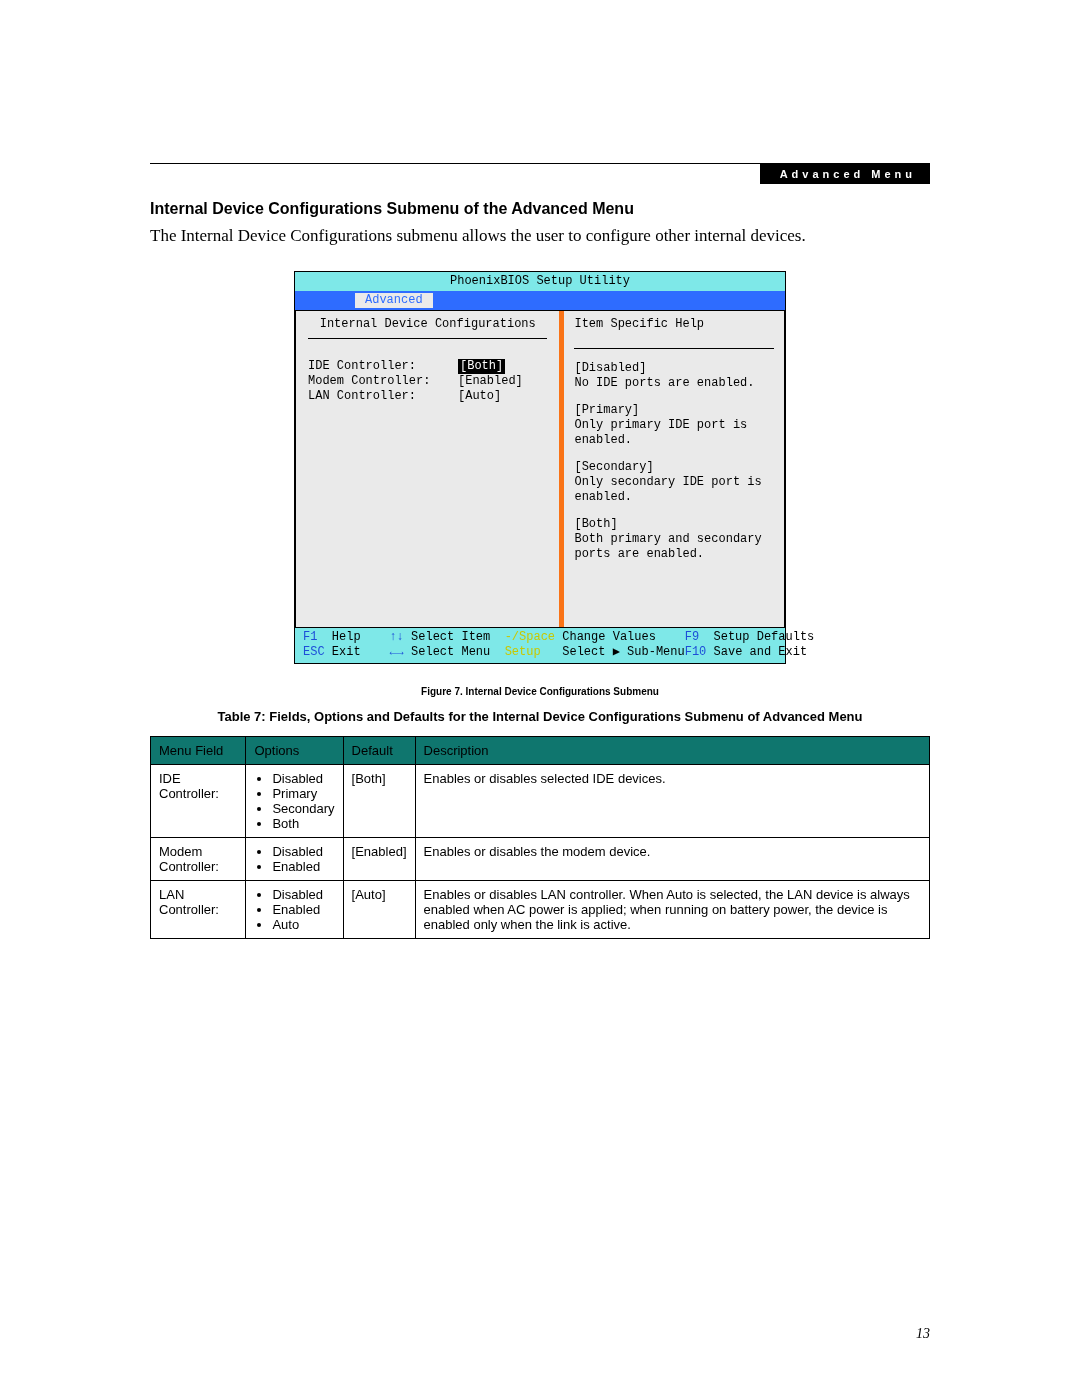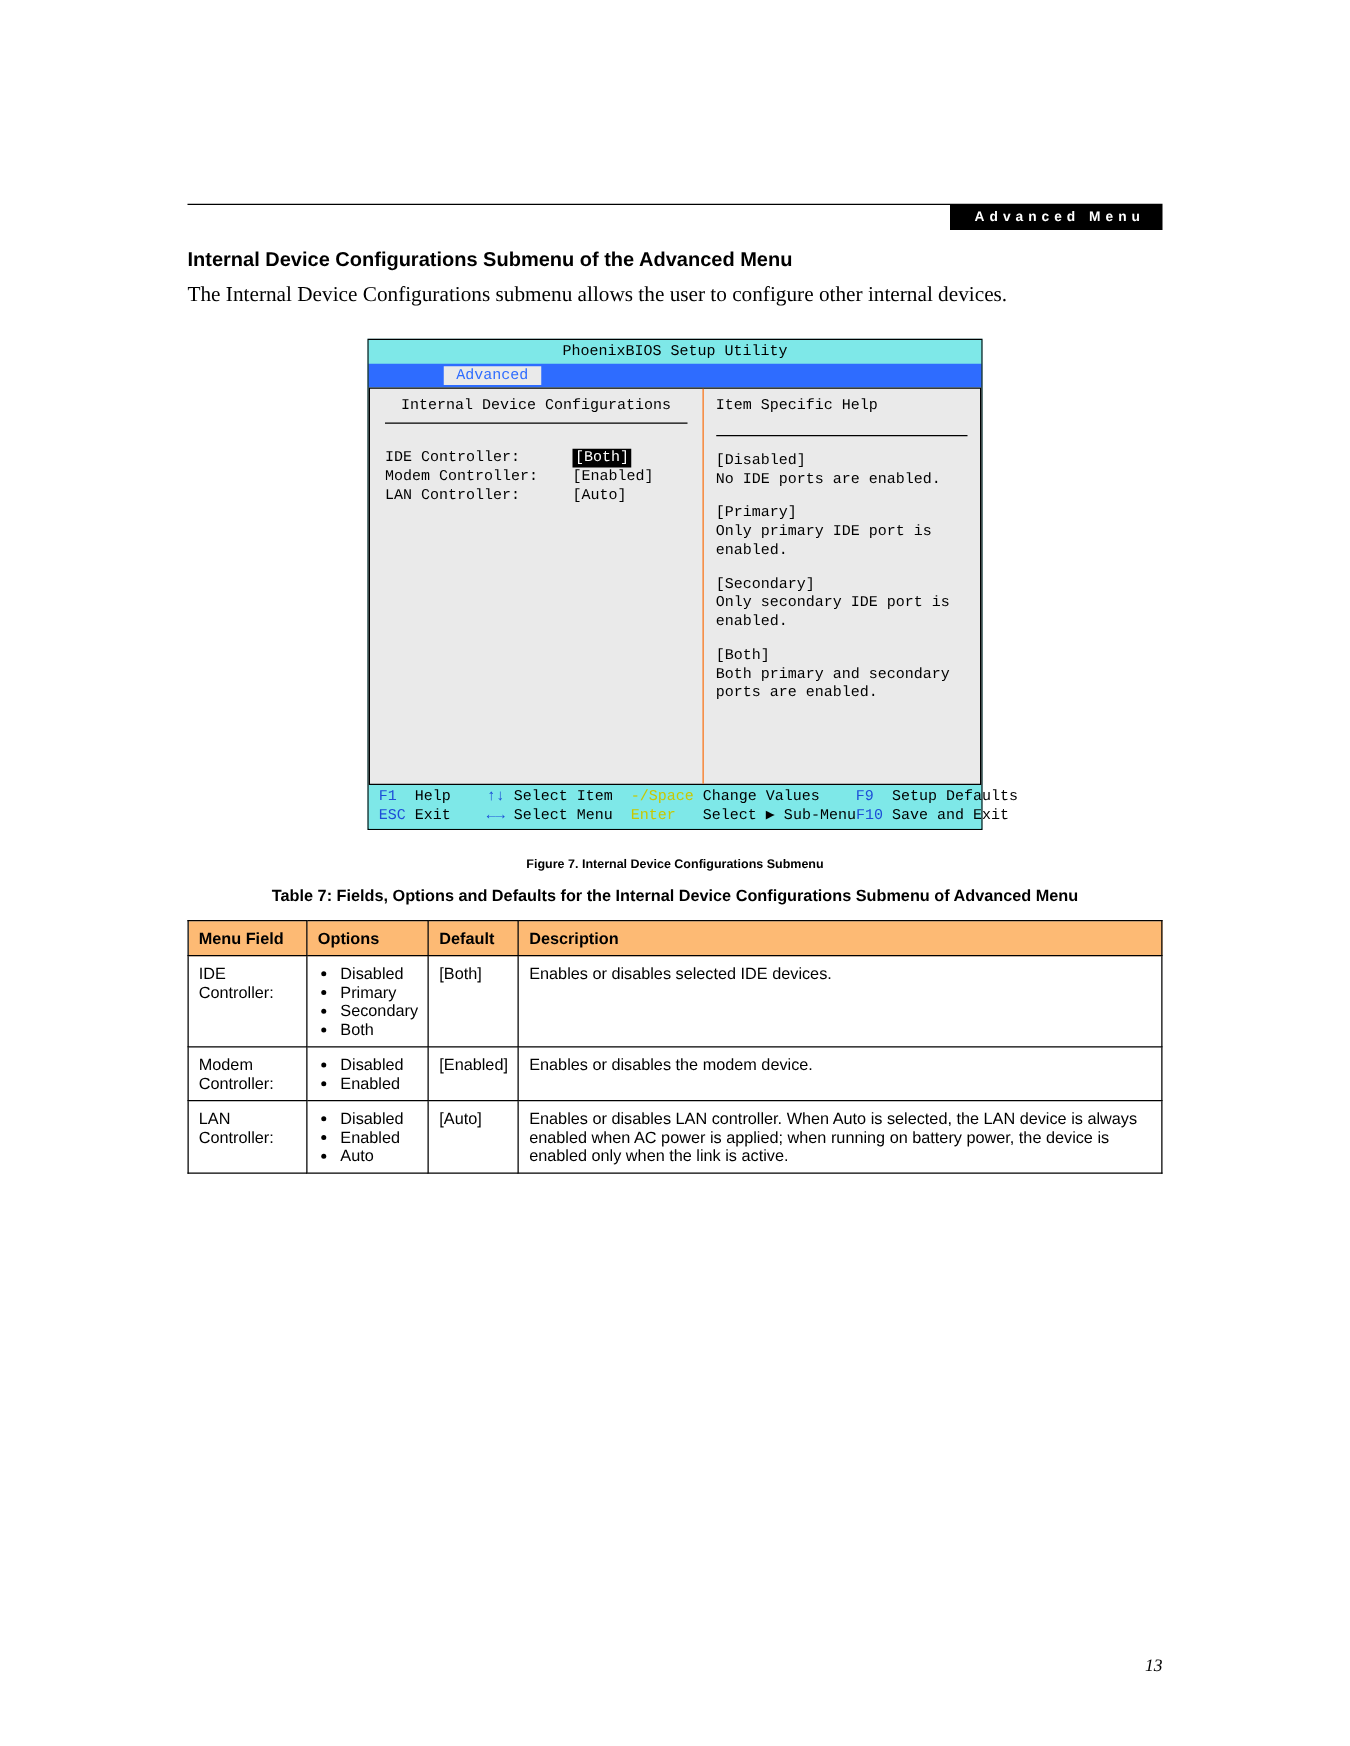--- a/index.html
+++ b/index.html
@@ -77,21 +77,21 @@
     margin-left: 60px;
   }
   .bios-main {
     display: flex;
     background: #eaeaea;
     border: 1px solid #000;
     margin: 0;
   }
   .bios-left {
     flex: 1.2;
-    border-right: 1px solid #f97316;
+    border-right: 5px solid #f97316;
     padding: 6px 12px 10px 12px;
     min-height: 300px;
   }
   .bios-left-title {
     text-align: center;
     padding-bottom: 6px;
     border-bottom: 1px solid #000;
     margin-bottom: 20px;
   }
   .bios-row { display: flex; }
@@ -141,22 +141,22 @@
     font-family: Arial, Helvetica, sans-serif;
     font-size: 13px;
   }
   table.optstable th, table.optstable td {
     border: 1px solid #000;
     padding: 6px 8px;
     vertical-align: top;
     text-align: left;
   }
   table.optstable th {
-    font-weight: bold;
-    background: #fdba74;
+    font-weight: normal;
+    background: #0f766e;
   }
   table.optstable ul {
     margin: 0;
     padding-left: 18px;
   }
   .page-num {
     position: absolute;
     bottom: 55px;
     right: 150px;
     font-style: italic;
@@ -213,21 +213,21 @@
               <div>Only secondary IDE port is enabled.</div>
             </div>
             <div class="help-block">
               <div>[Both]</div>
               <div>Both primary and secondary ports are enabled.</div>
             </div>
           </div>
       </div>
     </div>
     <div class="bios-footer" id="bios-footer"><span class="blue">F1  </span>Help    <span class="blue">↑↓ </span>Select Item  <span class="yel">-/Space </span>Change Values    <span class="blue">F9  </span>Setup Defaults
-<span class="blue">ESC </span>Exit    <span class="blue">←→ </span>Select Menu  <span class="yel">Enter   </span>Select ▶ Sub-Menu<span class="blue">F10 </span>Save and Exit</div>
+<span class="blue">ESC </span>Exit    <span class="blue">←→ </span>Select Menu  <span class="yel">Setup   </span>Select ▶ Sub-Menu<span class="blue">F10 </span>Save and Exit</div>
   </div>
 
   <div class="fig-caption">Figure 7.  Internal Device Configurations Submenu</div>
   <div class="table-caption">Table 7: Fields, Options and Defaults for the Internal Device Configurations Submenu of Advanced Menu</div>
 
   <table class="optstable">
     <thead>
         <tr id="opts-head">
           <th>Menu Field</th>
           <th>Options</th>

